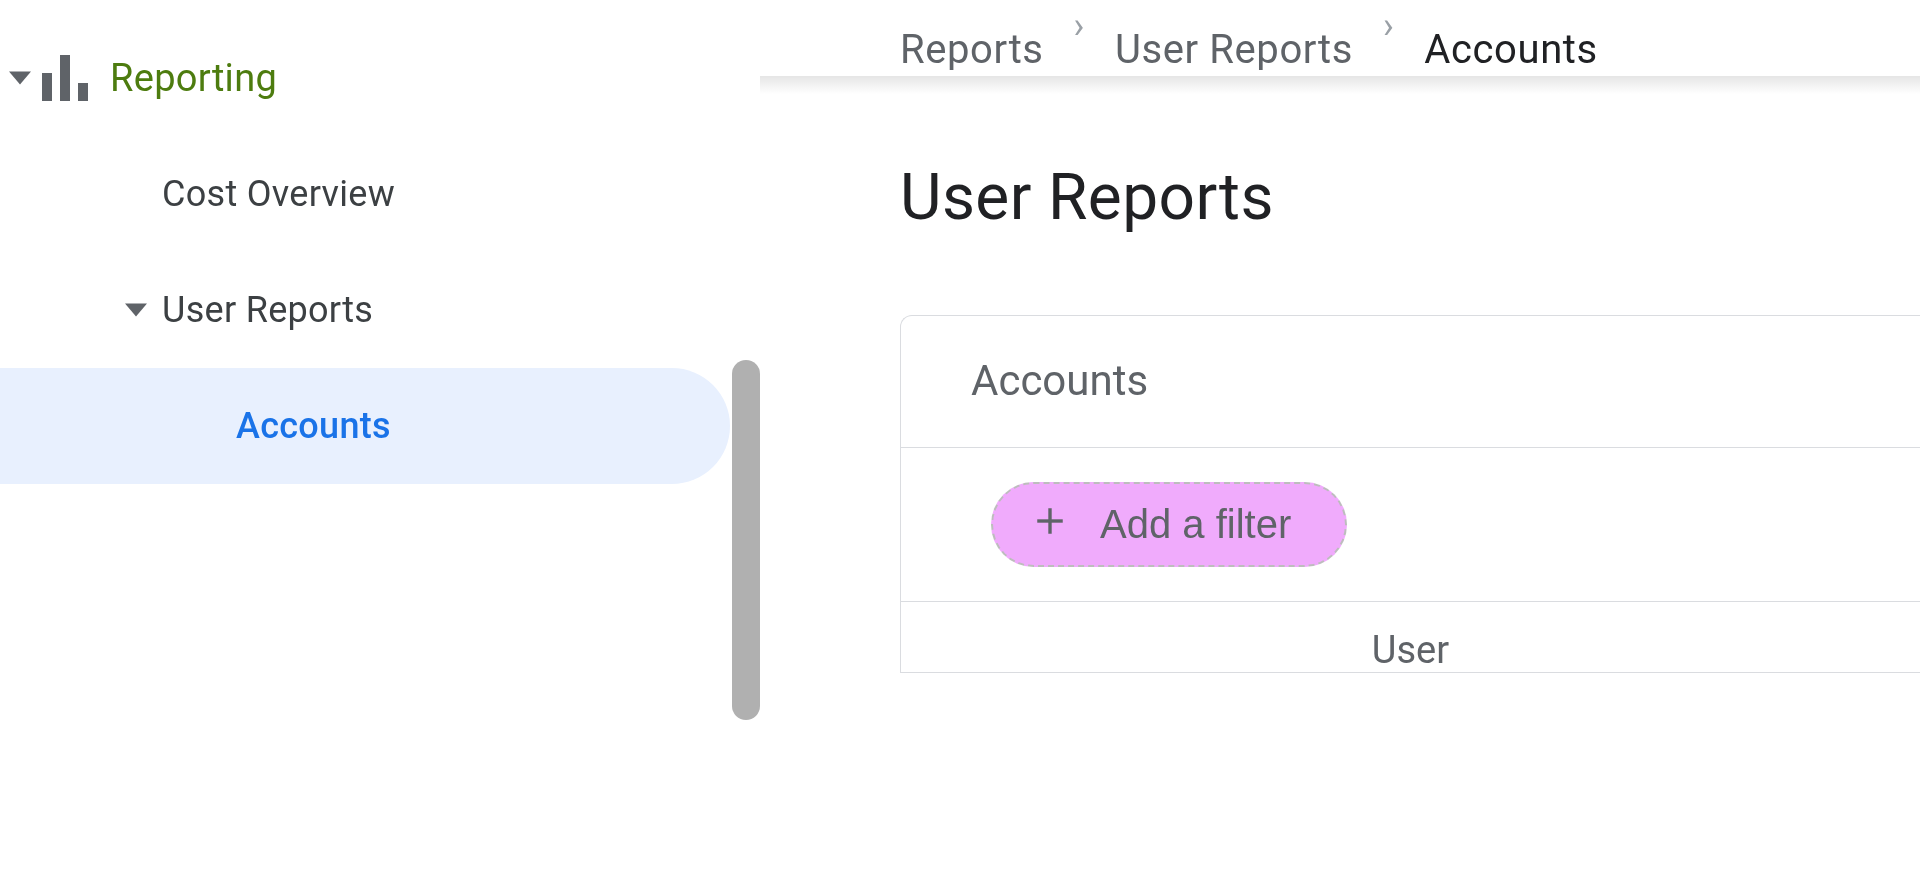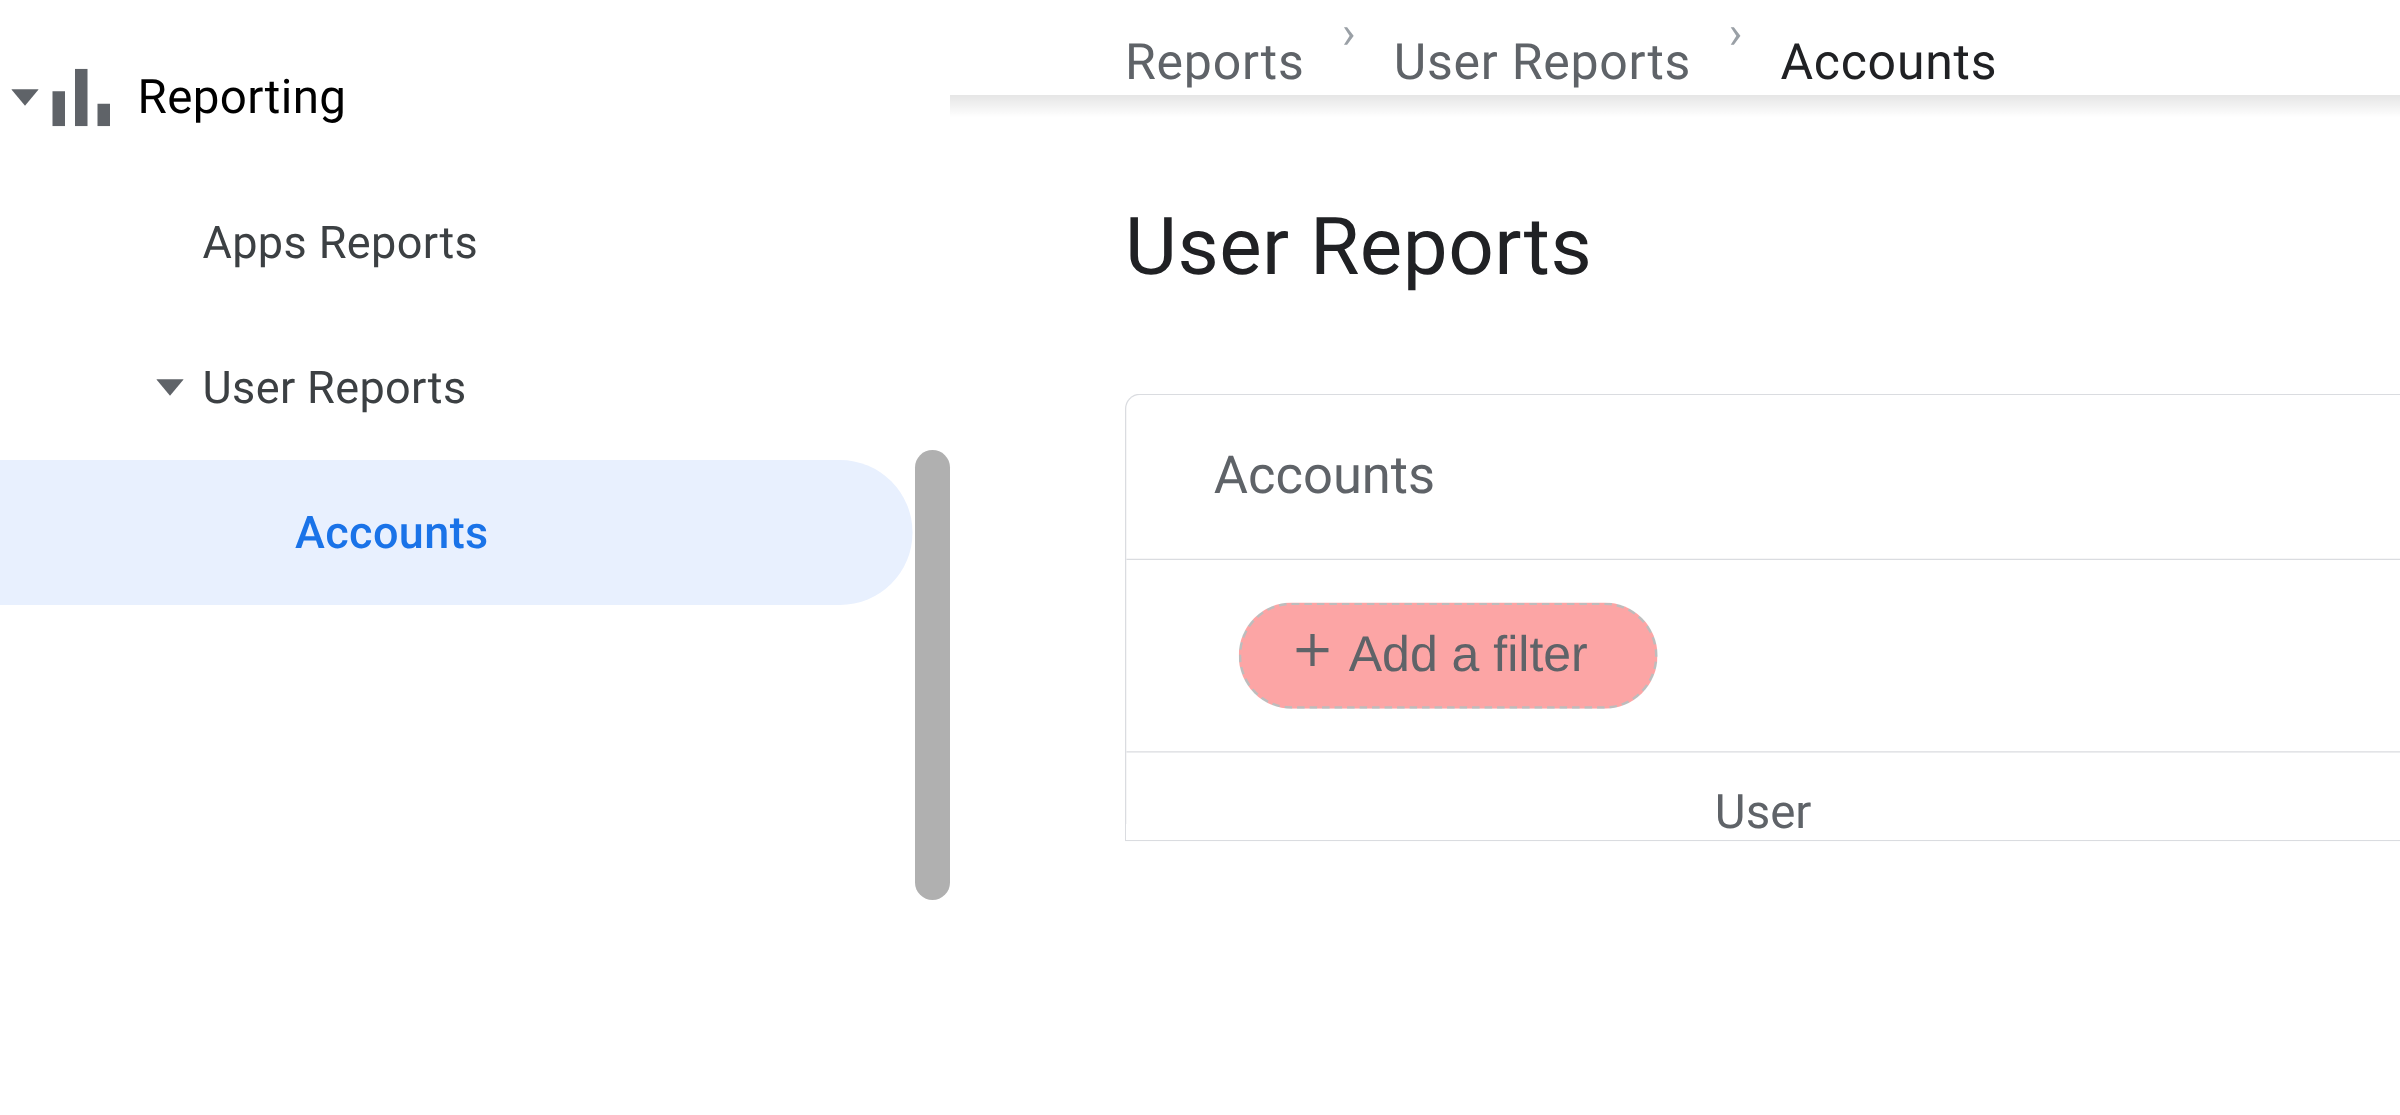--- a/index.html
+++ b/index.html
@@ -47,21 +47,21 @@
     width: 70px;
     display: flex;
     justify-content: flex-start;
     align-items: center;
     flex: 0 0 70px;
   }
   .nav-row .label {
     white-space: nowrap;
   }
   .nav-level0 { padding-left: 0px; padding-right: 40px; width: 730px;}
-  .nav-level0 .label { font-size: 38px; color:#000000; font-weight:400; }
+  .nav-level0 .label { font-size: 38px; color:#4d7c0f; font-weight:400; }
   .nav-level1 { padding-left: 110px; padding-right: 40px; width: 730px;}
   .nav-level1 .caret-slot { width: 52px; flex:0 0 52px;}
   .nav-level2 { padding-left: 162px; padding-right: 40px; width: 730px;}
   .nav-level2 .caret-slot { width: 74px; flex:0 0 74px;}
   .nav-row.active {
     background: #e8f0fe;
     color: #1a73e8;
   }
   .nav-row.active .label { color:#1a73e8; font-weight:500;}
   svg.caret, svg.caret-right { fill:#5f6368; }
@@ -124,28 +124,28 @@
     color: #5f6368;
     border-bottom: 1px solid #dadce0;
   }
   .filter-zone {
     padding: 34px 70px 34px 90px;
     border-bottom: 1px solid #dadce0;
   }
   .add-filter-chip {
     display: inline-flex;
     align-items: center;
-    gap: 12px;
+    gap: 33px;
     border: 2px dashed #bdbdbd;
     border-radius: 50px;
     padding: 18px 54px 18px 40px;
     font-size: 40px;
     color: #5f6368;
     cursor: pointer;
-    background: #fca5a5;
+    background: #f0abfc;
   }
   .add-filter-chip svg { stroke:#5f6368; }
   .table-head {
     padding: 26px 70px 0 70px;
     font-size: 38px;
     color: #5f6368;
     text-align: center;
   }
 </style>
 </head>
@@ -168,21 +168,21 @@
           <rect x="38" y="28" width="10" height="18"></rect>
         </svg>
       </span>
       <span class="label">Reporting</span>
     </div>
 
 
 
     <div class="nav-row nav-level1">
       <span class="caret-slot"></span>
-      <span class="label">Apps Reports</span>
+      <span class="label">Cost Overview</span>
     </div>
 
     <div class="nav-row nav-level1">
       <span class="caret-slot">
         <svg class="caret" width="22" height="14" viewBox="0 0 10 6">
             <path d="M0 0 L10 0 L5 6 Z"></path>
           </svg>
       </span>
       <span class="label">User Reports</span>
     </div>

